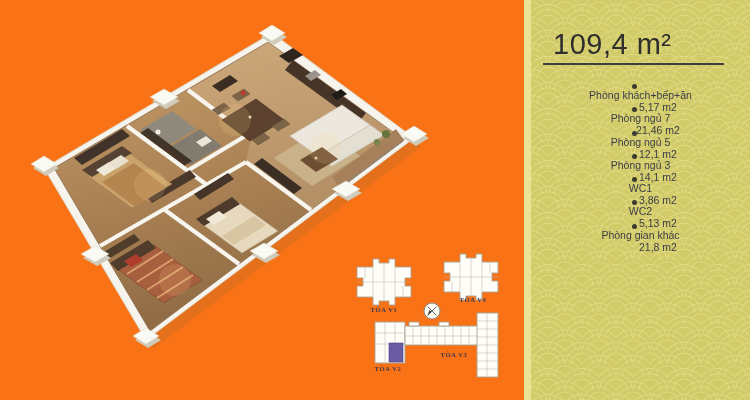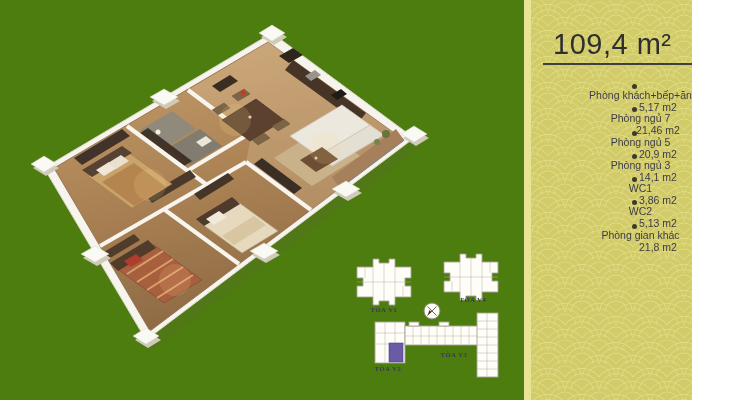--- a/index.html
+++ b/index.html
@@ -1,17 +1,17 @@
 <!DOCTYPE html>
 <html><head>
 <meta charset="utf-8">
 <style>
   html,body{margin:0;padding:0;}
-  .stage{position:relative;width:692px;height:400px;overflow:hidden;
-         background:#4d7c0f;font-family:"Liberation Sans",sans-serif;}
+  .stage{position:relative;width:750px;height:400px;overflow:hidden;
+         background:#f97316;font-family:"Liberation Sans",sans-serif;}
 
   
   .floorplan{position:absolute;left:0;top:0;width:525px;height:400px;}
 
   
   .sitemap{position:absolute;left:343px;top:246px;width:165px;height:145px;}
   .sitemap text{font:bold 6.5px "Liberation Serif",serif;letter-spacing:.6px;
                 fill:#373a54;text-anchor:middle;}
   .bld{fill:#fefdf8;stroke:#a9a496;stroke-width:.9;}
   .unit{stroke:#b8b3a5;stroke-width:.5;fill:none;}
@@ -226,21 +226,21 @@
       <li>
         <span class="bullet"></span>
         <span class="lbl">Phòng ngủ 7</span>
         <span class="leader">........................................................................</span>
         <span class="val">21,46 m2</span>
       </li>
       <li>
         <span class="bullet"></span>
         <span class="lbl">Phòng ngủ 5</span>
         <span class="leader">........................................................................</span>
-        <span class="val">20,9 m2</span>
+        <span class="val">12,1 m2</span>
       </li>
       <li>
         <span class="bullet"></span>
         <span class="lbl">Phòng ngủ 3</span>
         <span class="leader">........................................................................</span>
         <span class="val">14,1 m2</span>
       </li>
       <li>
         <span class="bullet"></span>
         <span class="lbl">WC1</span>

